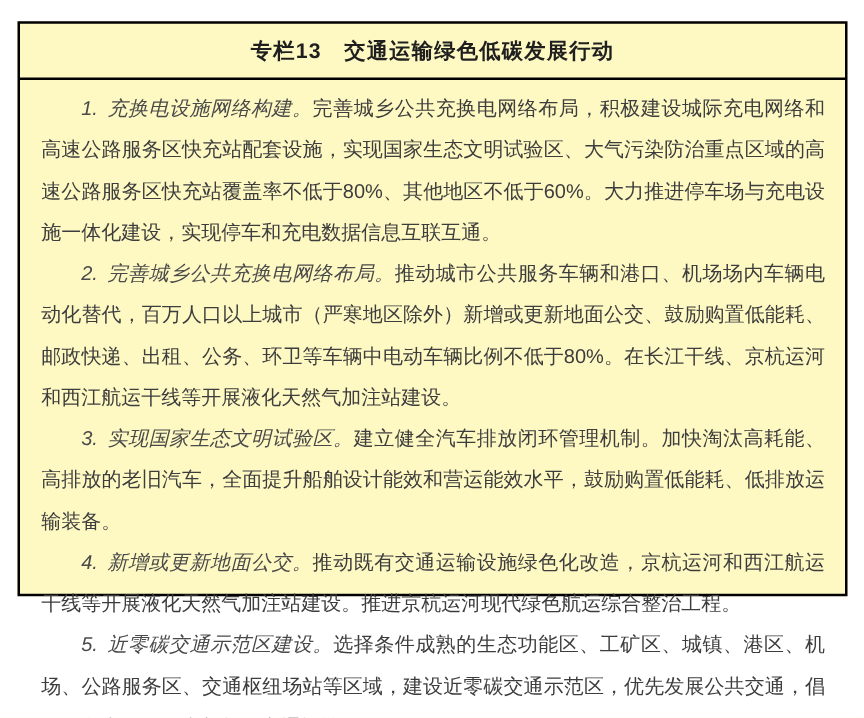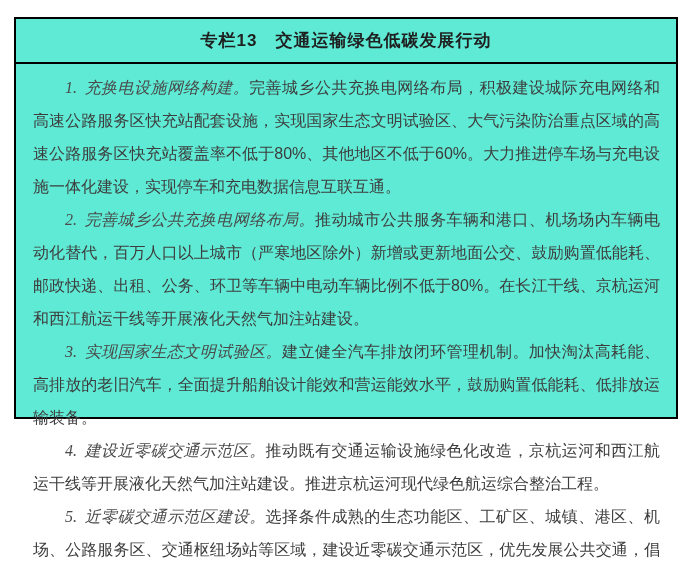--- a/index.html
+++ b/index.html
@@ -10,23 +10,23 @@
     overflow: hidden;
   }
   .page {
     position: relative;
     width: 691px; height: 574px;
     background: #ffffff;
   }
   .panel {
     position: absolute;
     left: 14px; top: 17px;
-    width: 664px; height: 402px;
+    width: 664px; height: 460px;
     border: 2px solid #000000;
-    background: #5eead4;
+    background: #fef9c3;
   }
   .panel-title {
     height: 45px;
     border-bottom: 2px solid #000000;
     display: flex;
     align-items: center;
     justify-content: center;
     font-size: 17px;
     font-weight: bold;
     color: #1f1f1f;
@@ -37,21 +37,21 @@
     font-size: 16px;
     line-height: 33px;
     color: #3d3d3d;
     text-align: justify;
   }
   .para {
     text-indent: 2em;
   }
   .para .lead {
     font-style: italic;
-    font-family: Liberation Serif, serif;
+    font-family: Liberation Sans, sans-serif;
     color: #4a4a4a;
   }
   .para .num {
     margin-right: 0.45em;
   }
   .para .body-text {
     font-style: normal;
   }
 </style>
 </head>
@@ -63,19 +63,19 @@
     <div class="panel-title">专栏13　交通运输绿色低碳发展行动</div>
 
     <div class="panel-body">
 
       <p class="para"><span class="lead"><span class="num">1.</span><span>充换电设施网络构建。</span></span><span class="body-text">完善城乡公共充换电网络布局，积极建设城际充电网络和高速公路服务区快充站配套设施，实现国家生态文明试验区、大气污染防治重点区域的高速公路服务区快充站覆盖率不低于80%、其他地区不低于60%。大力推进停车场与充电设施一体化建设，实现停车和充电数据信息互联互通。</span></p>
 
       <p class="para"><span class="lead"><span class="num">2.</span><span>完善城乡公共充换电网络布局。</span></span><span class="body-text">推动城市公共服务车辆和港口、机场场内车辆电动化替代，百万人口以上城市（严寒地区除外）新增或更新地面公交、鼓励购置低能耗、邮政快递、出租、公务、环卫等车辆中电动车辆比例不低于80%。在长江干线、京杭运河和西江航运干线等开展液化天然气加注站建设。</span></p>
 
       <p class="para"><span class="lead"><span class="num">3.</span><span>实现国家生态文明试验区。</span></span><span class="body-text">建立健全汽车排放闭环管理机制。加快淘汰高耗能、高排放的老旧汽车，全面提升船舶设计能效和营运能效水平，鼓励购置低能耗、低排放运输装备。</span></p>
 
-      <p class="para"><span class="lead"><span class="num">4.</span><span>建设近零碳交通示范区。</span></span><span class="body-text">推动既有交通运输设施绿色化改造，京杭运河和西江航运干线等开展液化天然气加注站建设。推进京杭运河现代绿色航运综合整治工程。</span></p>
+      <p class="para"><span class="lead"><span class="num">4.</span><span>新增或更新地面公交。</span></span><span class="body-text">推动既有交通运输设施绿色化改造，京杭运河和西江航运干线等开展液化天然气加注站建设。推进京杭运河现代绿色航运综合整治工程。</span></p>
 
       <p class="para"><span class="lead"><span class="num">5.</span><span>近零碳交通示范区建设。</span></span><span class="body-text">选择条件成熟的生态功能区、工矿区、城镇、港区、机场、公路服务区、交通枢纽场站等区域，建设近零碳交通示范区，优先发展公共交通，倡导绿色出行，推广新能源交通运输工具。</span></p>
 
     </div>
   </div>
 </div>
 
 </body></html>

